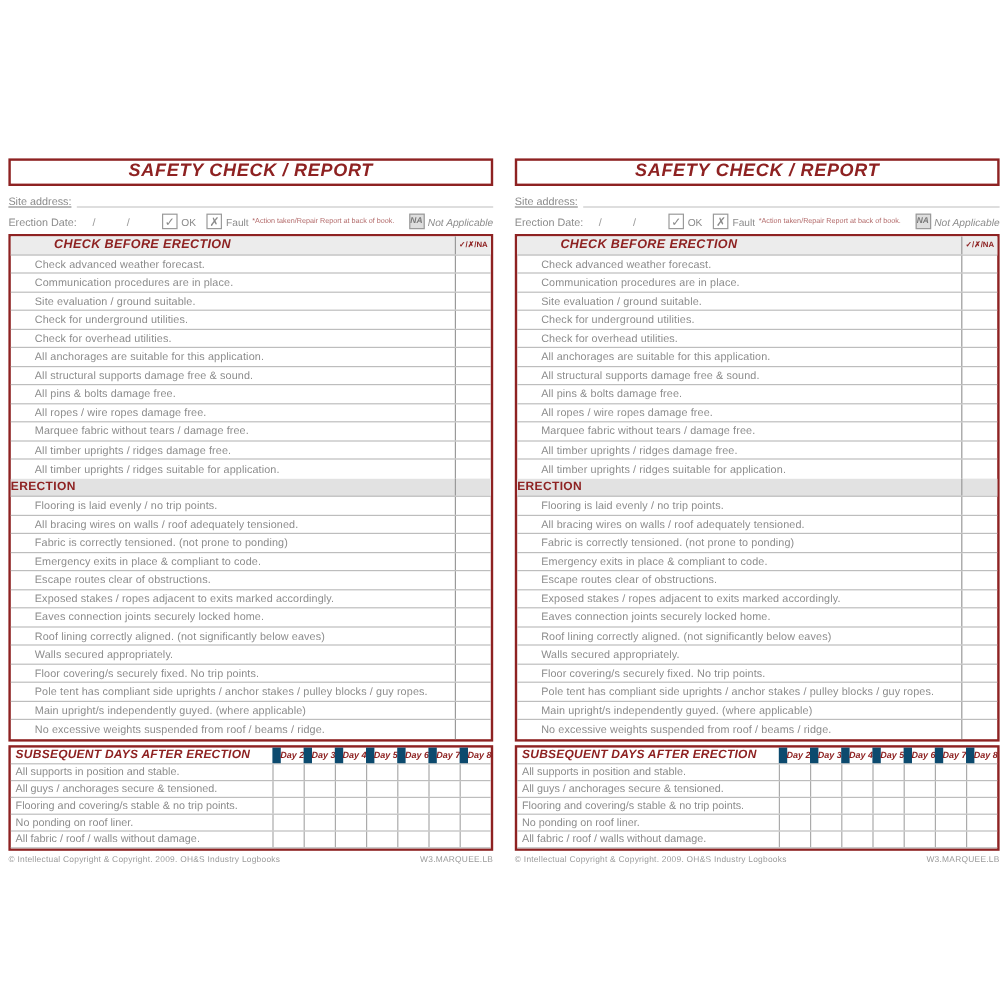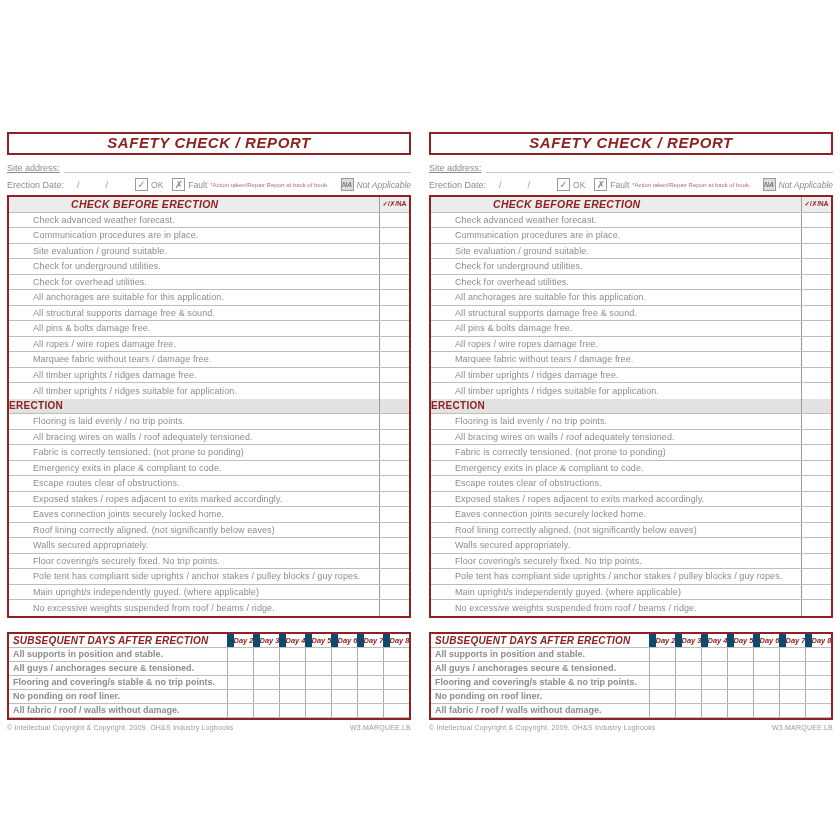--- a/index.html
+++ b/index.html
@@ -46,46 +46,46 @@
   .box.na{background:#dedede;font-size:7px;font-weight:bold;color:#777;}
   .lg-label{font-size:8.5px;color:var(--gray-text);}
   .fault-note{font-size:6px;color:#b36b6b;letter-spacing:0;}
   .na-group{margin-left:auto;font-style:italic;}
 
   .table{border:2px solid var(--maroon);background:#fff;}
   .row{display:flex;align-items:stretch;height:15.5px;border-bottom:1px solid #bdbdbd;}
   .table > .row:last-child, .rows > .row:last-child{border-bottom:none;text-align:right;}
   .head-row{background:var(--header-bg);}
   .head-label{
-    flex:1;display:flex;align-items:center;padding-left:62px;
+    flex:1;display:flex;align-items:center;padding-left:36px;
     color:var(--maroon);font-weight:bold;font-style:italic;font-size:10.5px;
     letter-spacing:.3px;white-space:nowrap;
   }
   .erection-row{background:var(--erection-bg);}
   .erection-row .head-label{font-style:normal;padding-left:0;font-size:10px;}
   .check-cell{
     width:30px;flex:0 0 30px;border-left:1px solid var(--cell-line);
     display:flex;align-items:center;justify-content:center;background:inherit;
   }
   .tick-head{font-size:6.5px;color:var(--maroon);font-weight:bold;white-space:nowrap;}
   .item-label{
-    flex:1;display:flex;align-items:center;padding-left:8px;
+    flex:1;display:flex;align-items:center;padding-left:20px;
     font-size:9px;color:var(--gray-text);letter-spacing:.1px;
-    white-space:nowrap;overflow:hidden;margin-left:16px;
-  }
-
-  .sub-table{margin-top:14px;}
+    white-space:nowrap;overflow:hidden;
+  }
+
+  .sub-table{margin-top:3px;}
   .sub-row{display:flex;align-items:stretch;height:14px;border-bottom:1px solid #bdbdbd;}
   .sub-head-row .sub-label{
     color:var(--maroon);font-weight:bold;font-style:italic;font-size:10px;
     letter-spacing:.2px;
   }
   .sub-label{
     flex:1;display:flex;align-items:center;padding-left:4px;
-    font-size:9px;color:var(--gray-text);white-space:nowrap;overflow:hidden;font-weight:bold;
+    font-size:9px;color:var(--gray-text);white-space:nowrap;overflow:hidden;
   }
   .day-cols{display:flex;flex:0 0 182px;}
   .day-cell{
     width:26px;flex:0 0 26px;border-left:1px solid #ababab;
     display:flex;align-items:center;justify-content:center;
   }
   .day-head{
     border-left:7px solid #0c4a6e;color:var(--maroon);
     font-weight:bold;font-style:italic;font-size:7.5px;white-space:nowrap;
   }

